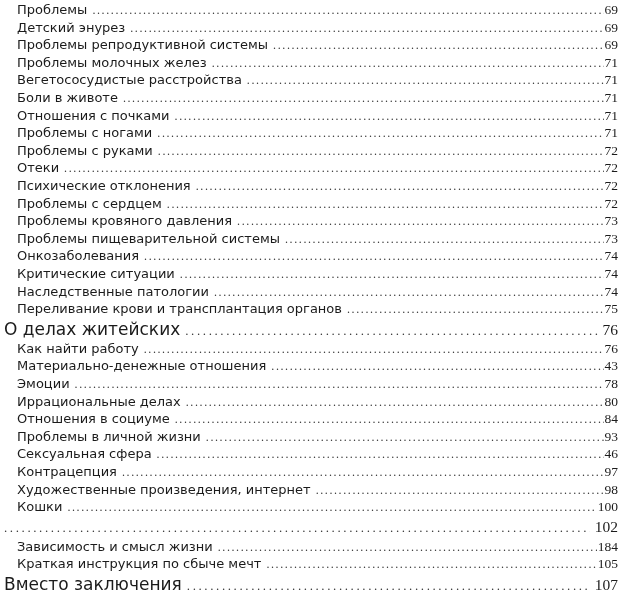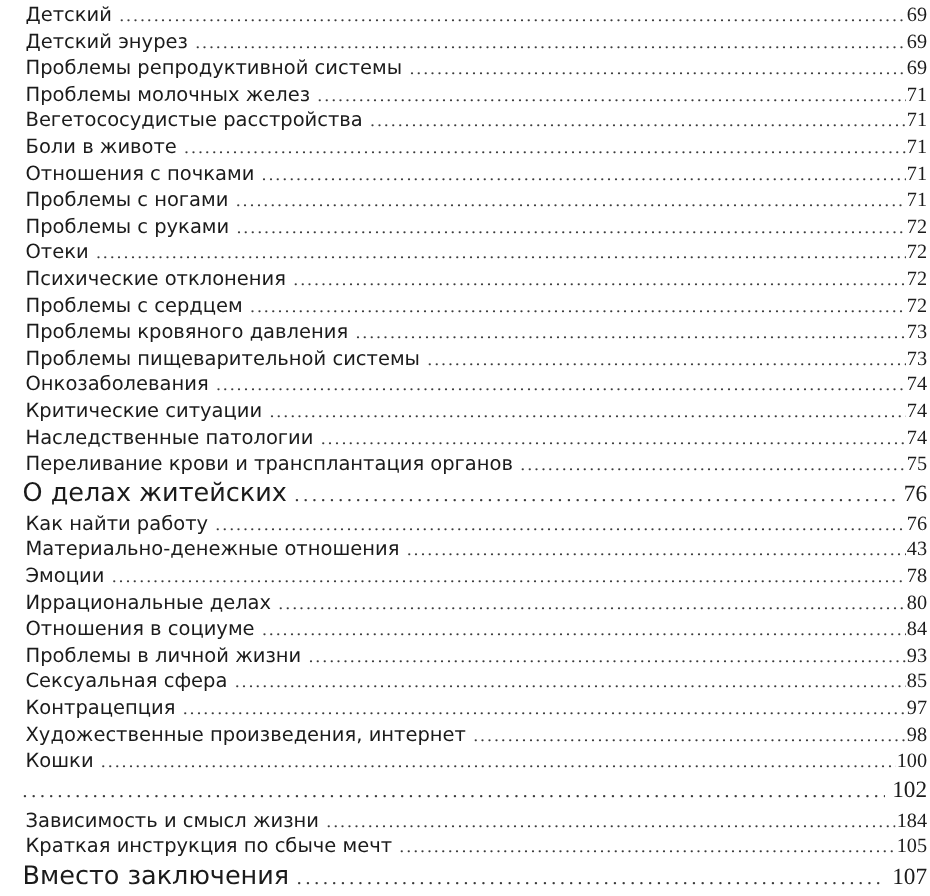--- a/index.html
+++ b/index.html
@@ -47,32 +47,32 @@
     height: 17.5px;
     line-height: 17.5px;
     padding-left: 17px;
     font-size: 13px;
   }
   .l2 .dots { font-size: 12px; letter-spacing: 1.6px; }
   .l2 .pg   { font-size: 13.5px; padding-left: 1px; }
   .l1 {
     height: 22px;
     line-height: 22px;
-    padding-left: 15px;
+    padding-left: 4px;
     font-size: 17px;
   }
   .l1 .dots { font-size: 13px; letter-spacing: 2.6px; }
   .l1 .pg   { font-size: 15.5px; padding-left: 5px; }
 </style>
 </head>
 <body>
 
 <main class="page" id="toc">
     <div class="row l2">
-      <span class="t">Детский</span>
+      <span class="t">Проблемы</span>
       <span class="dots">................................................................................................................................................................................................................................................................................................................................................................................................................</span>
       <span class="pg">69</span>
     </div>
     <div class="row l2">
       <span class="t">Детский энурез</span>
       <span class="dots">................................................................................................................................................................................................................................................................................................................................................................................................................</span>
       <span class="pg">69</span>
     </div>
     <div class="row l2">
       <span class="t">Проблемы репродуктивной системы</span>
@@ -185,21 +185,21 @@
       <span class="pg">84</span>
     </div>
     <div class="row l2">
       <span class="t">Проблемы в личной жизни</span>
       <span class="dots">................................................................................................................................................................................................................................................................................................................................................................................................................</span>
       <span class="pg">93</span>
     </div>
     <div class="row l2">
       <span class="t">Сексуальная сфера</span>
       <span class="dots">................................................................................................................................................................................................................................................................................................................................................................................................................</span>
-      <span class="pg">85</span>
+      <span class="pg">46</span>
     </div>
     <div class="row l2">
       <span class="t">Контрацепция</span>
       <span class="dots">................................................................................................................................................................................................................................................................................................................................................................................................................</span>
       <span class="pg">97</span>
     </div>
     <div class="row l2">
       <span class="t">Художественные произведения, интернет</span>
       <span class="dots">................................................................................................................................................................................................................................................................................................................................................................................................................</span>
       <span class="pg">98</span>

